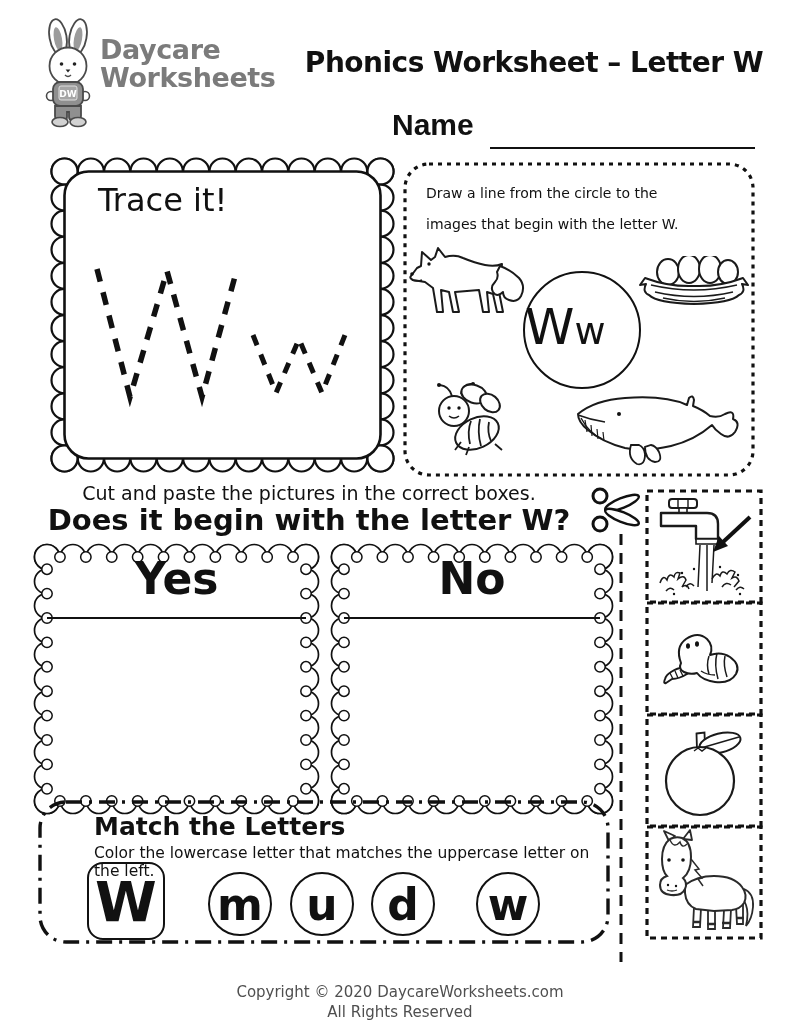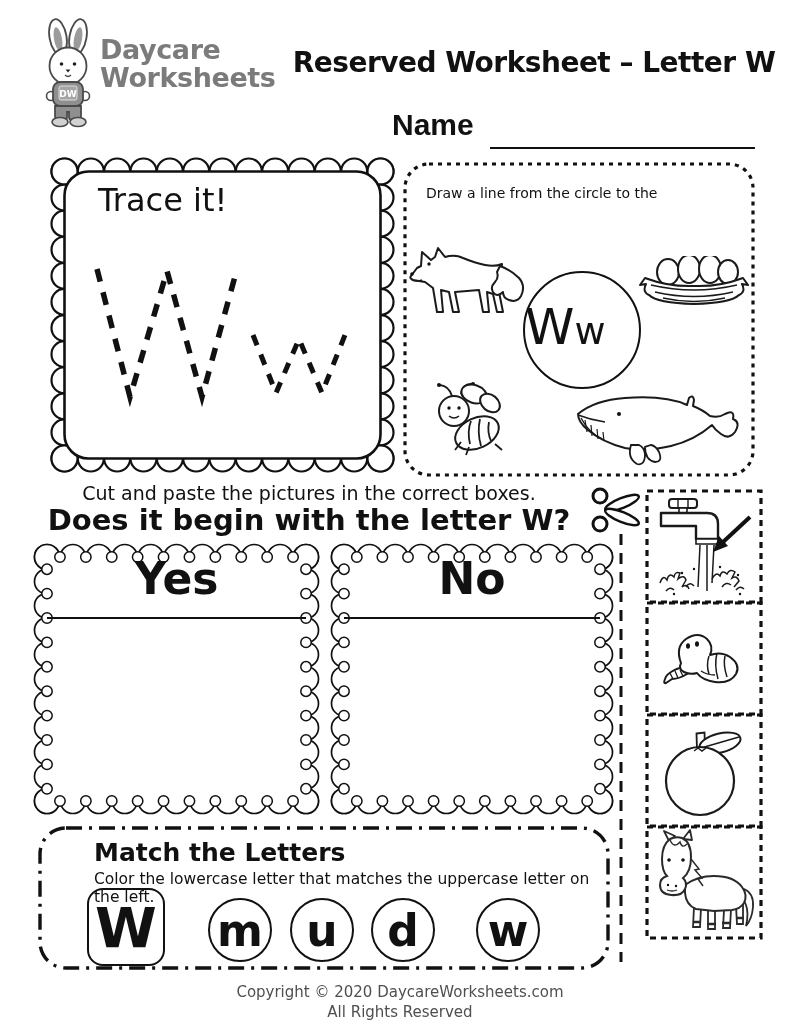--- a/index.html
+++ b/index.html
@@ -55,21 +55,21 @@
     <text x="30" y="81" font-size="9" font-weight="bold" fill="#fff" text-anchor="middle" font-family="DejaVu Sans, sans-serif">DW</text>
     <path d="M17,90 h26 v10 q0,4 -4,4 h-5 q-3,0 -3,-3 v-5 h-2 v5 q0,3 -3,3 h-5 q-4,0 -4,-4 z" fill="#8f8f8f" stroke="#4a4a4a" stroke-width="1.8"></path>
     <ellipse cx="22" cy="106" rx="8" ry="4.5" fill="#d2d2d2" stroke="#4a4a4a" stroke-width="1.6"></ellipse>
     <ellipse cx="40" cy="106" rx="8" ry="4.5" fill="#d2d2d2" stroke="#4a4a4a" stroke-width="1.6"></ellipse>
   </svg>
   <div class="abs brand" style="left:100px;top:36px">
     <div>Daycare</div>
     <div>Worksheets</div>
   </div>
 
-  <div class="abs title" style="left:288px;top:46px">Reserved Worksheet – Letter W</div>
+  <div class="abs title" style="left:288px;top:46px">Phonics Worksheet – Letter W</div>
 
   <div class="abs name-label" style="left:392px;top:108px">Name</div>
   <div class="abs name-line" style="left:490px;top:147px"></div>
 
   <div class="abs" style="left:50px;top:157px;width:345px;height:316px">
     <svg class="abs" style="left:0;top:0" width="345" height="316">
         <circle cx="14.5" cy="14.5" r="13" fill="#fff" stroke="#111" stroke-width="2.2"></circle>
         <circle cx="40.83333333333333" cy="14.5" r="13" fill="#fff" stroke="#111" stroke-width="2.2"></circle>
         <circle cx="67.16666666666666" cy="14.5" r="13" fill="#fff" stroke="#111" stroke-width="2.2"></circle>
         <circle cx="93.5" cy="14.5" r="13" fill="#fff" stroke="#111" stroke-width="2.2"></circle>
@@ -126,20 +126,21 @@
       <polyline points="47,112 80,240 117,114 152,240 187,112" fill="none" stroke="#111" stroke-width="5.5" stroke-dasharray="13 11"></polyline>
       <polyline points="203,178 226,236 249,182 272,236 295,178" fill="none" stroke="#111" stroke-width="5" stroke-dasharray="11 10"></polyline>
     </svg>
   </div>
 
   <div class="abs" style="left:403px;top:162px;width:352px;height:315px">
     <svg class="abs" style="left:0;top:0" width="352" height="315">
       <rect x="2" y="2" width="348" height="311" rx="24" fill="none" stroke="#111" stroke-width="3.2" stroke-dasharray="4 5"></rect>
     </svg>
     <div class="abs instr" style="left:23px;top:16px">Draw a line from the circle to the</div>
+    <div class="abs instr" style="left:23px;top:47px">images that begin with the letter W.</div>
 
     <svg class="abs" style="left:4px;top:78px" width="125" height="100" viewBox="0 0 125 100">
       <path d="M4,36 L10,28 L14,26 L15,12 L24,20 L28,17 L31,8 L38,17 Q48,14 56,18 Q68,23 78,25 Q88,27 95,24
                L94,34 L90,44 L92,52 L96,72 L90,72 L86,54 L80,52 L82,72 L76,72 L72,50 L48,52 L52,72 L46,72
                L42,52 L34,50 L36,72 L30,72 L26,48 L18,42 L6,40 Q2,38 4,36 Z" fill="#fff" stroke="#1a1a1a" stroke-width="2" stroke-linejoin="round"></path>
       <path d="M93,26 Q104,30 112,38 Q119,46 114,56 Q110,63 102,60 Q96,58 96,52 Q90,58 86,52 Q83,47 88,42 Q92,38 90,32 Z" fill="#fff" stroke="#1a1a1a" stroke-width="2" stroke-linejoin="round"></path>
       <circle cx="22" cy="24" r="1.7" fill="#111"></circle>
         <circle cx="5" cy="34" r="1.8" fill="#111"></circle>
       <path d="M5,40 Q10,42 15,40" fill="none" stroke="#1a1a1a" stroke-width="1.5"></path>
     </svg>
@@ -456,21 +457,21 @@
           <circle cx="31" cy="31" r="1.8" fill="#111"></circle>
         <circle cx="16" cy="56" r="1.2" fill="#111"></circle>
           <circle cx="24" cy="57" r="1.2" fill="#111"></circle>
         <path d="M15,61 Q20,63 25,61" fill="none" stroke="#2a2a2a" stroke-width="1.3"></path>
         <path d="M39,30 L47,40 L43,41 L50,49 L46,50 L51,57" fill="none" stroke="#2a2a2a" stroke-width="1.5"></path>
         <path d="M41,93 h8 M55,95 h9 M70,94 h9 M84,89 h8" stroke="#2a2a2a" stroke-width="2.4"></path>
       </svg>
     </div>
   </div>
 
-  <div class="abs" style="left:38px;top:826px;width:572px;height:144px">
+  <div class="abs" style="left:38px;top:800px;width:572px;height:144px">
     <svg class="abs" style="left:0;top:0" width="572" height="144">
       <rect x="2" y="2" width="568" height="140" rx="26" fill="none" stroke="#111" stroke-width="3.4" stroke-dasharray="16 7 3 7"></rect>
     </svg>
     <div class="abs match-title" style="left:56px;top:12px">Match the Letters</div>
     <div class="abs match-instr" style="left:56px;top:44px">Color the lowercase letter that matches the uppercase letter on the left.</div>
     <div class="abs letter-sq" style="left:49px;top:62px">W</div>
     <div class="abs letter-circ" style="left:170px;top:72px">m</div>
     <div class="abs letter-circ" style="left:252px;top:72px">u</div>
     <div class="abs letter-circ" style="left:333px;top:72px">d</div>
     <div class="abs letter-circ" style="left:438px;top:72px">w</div>

